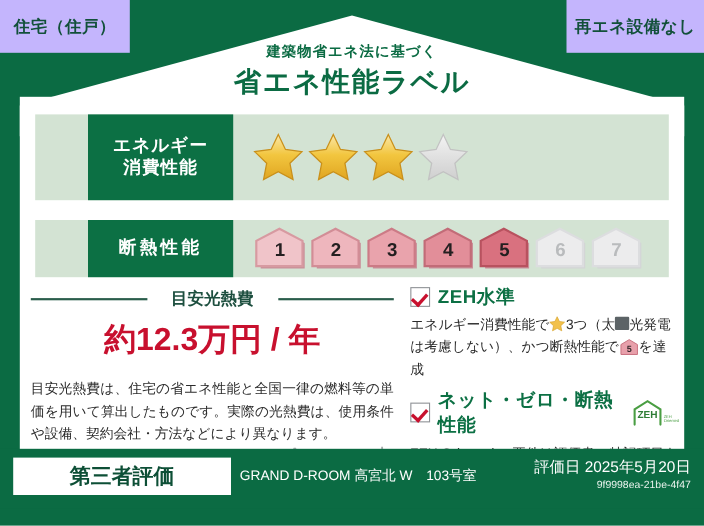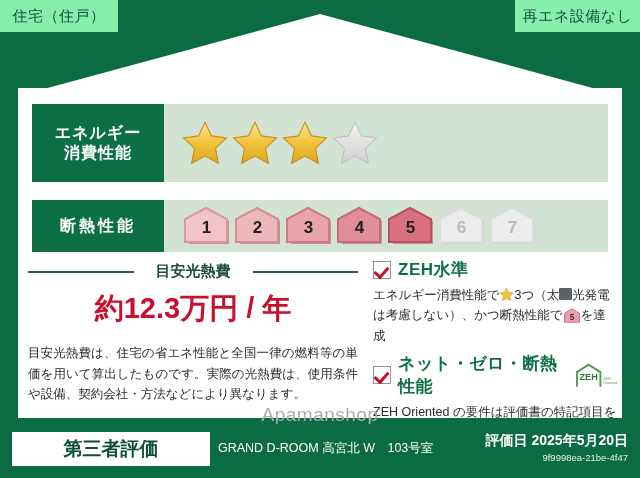--- a/index.html
+++ b/index.html
@@ -10,27 +10,27 @@
   }
   #root {
     position: relative;
     width: 640px; height: 478px;
     background: #0b6b43;
   }
 
   
   .corner-badge {
     position: absolute; top: 0;
-    background: #86efac;
+    background: #c4b5fd;
     color: #12503a;
-    font-weight: normal;
+    font-weight: bold;
     font-size: 15px;
     letter-spacing: 0.5px;
     display: flex; align-items: center; justify-content: center;
-    height: 32px;
+    height: 48px;
     z-index: 6;
   }
   #badge-left  { left: 0;  width: 118px; }
   #badge-right { right: 0; width: 125px; }
 
   
   #roof {
     position: absolute; left: 0; top: 0; width: 640px; height: 124px;
     z-index: 2;
   }
@@ -56,20 +56,21 @@
   #title-main {
     font-size: 25px; font-weight: bold; letter-spacing: 1.5px;
   }
 
   
   .perf-row {
     position: absolute; left: 32px; width: 576px;
     display: flex; align-items: stretch;
     background: #d3e3d3;
     z-index: 4;
+    padding-left: 48px;
   }
   #row-energy { top: 104px; height: 78px; }
   #row-insul  { top: 200px; height: 52px; }
 
   .perf-label {
     width: 132px; flex: none;
     background: #0c7044;
     color: #ffffff;
     font-weight: bold; font-size: 16px;
     line-height: 1.25;
@@ -168,59 +169,63 @@
   #watermark {
     position: absolute; left: 0; top: 404px; width: 640px;
     text-align: center;
     font-size: 19px; color: #a9adae;
     letter-spacing: 0.5px;
     z-index: 7;
   }
 
   
   #footer {
-    position: absolute; left: 0; bottom: 0; width: 640px; height: 54px;
+    position: absolute; left: 0; bottom: 16px; width: 640px; height: 54px;
     background: #0b6b43;
     z-index: 8;
   }
   #bels-plate {
     position: absolute; left: 12px; top: 8px;
     width: 198px; height: 34px;
     background: #ffffff;
     display: flex; align-items: center; justify-content: center; gap: 8px;
   }
   #bels-jp { color: #0d4f36; font-weight: bold; font-size: 19px; letter-spacing: 0px; }
   #bels-en { color: #3aa856; font-weight: bold; font-size: 23px; letter-spacing: -0.5px; }
   #bldg-name {
     position: absolute; left: 218px; top: 16px;
     color: #ffffff; font-size: 12.5px; white-space: pre;
   }
   #eval-date {
     position: absolute; right: 12px; top: 8px;
-    color: #ffffff; font-weight: bold; font-size: 14px; text-align: right;
+    color: #ffffff; font-weight: normal; font-size: 14px; text-align: right;
   }
   #eval-id {
     position: absolute; right: 12px; top: 28px;
     color: #e8f2ec; font-size: 9.5px; text-align: right;
   }
 </style>
 </head>
 <body>
 
 <div id="root">
 
   <svg id="roof" viewBox="0 0 640 124" preserveAspectRatio="none">
     <polygon points="18,124 18,96 320,14 622,96 622,124" fill="#ffffff"></polygon>
   </svg>
 
   <div id="house-body"></div>
 
   <div id="badge-left" class="corner-badge">住宅（住戸）</div>
   <div id="badge-right" class="corner-badge">再エネ設備なし</div>
 
+  <div id="title-block">
+    <div id="title-sub">建築物省エネ法に基づく</div>
+    <div id="title-main">省エネ性能ラベル</div>
+  </div>
 
   <div class="perf-row" id="row-energy">
     <div class="perf-label">
       <span>
         <span>エネルギー</span><br>
         <span>消費性能</span>
       </span>
     </div>
     <div class="perf-value" id="stars-container">
         <svg class="star" viewBox="0 0 24 24">

